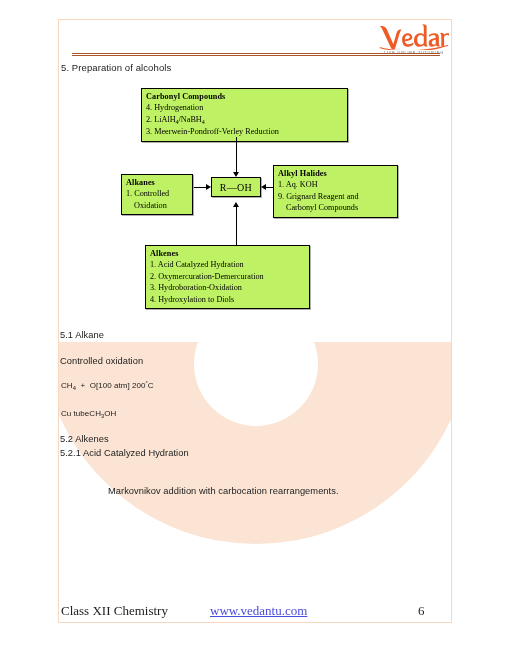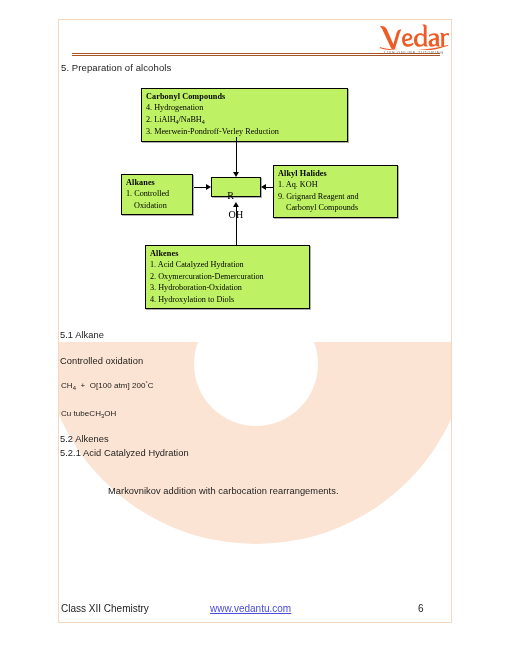--- a/index.html
+++ b/index.html
@@ -155,21 +155,21 @@
     left: 62px;
     top: 65px;
     width: 72px;
     margin-top: 21px;
   }
   #box-roh {
     left: 152px;
     top: 89px;
     width: 50px;
     height: 20px;
-    padding: 8px;
+    padding: 0;
     text-align: center;
     font-size: 10px;
     line-height: 19px;
     letter-spacing: 0.3px;
   }
   #box-halides {
     left: 214px;
     top: 77px;
     width: 125px;
   }
@@ -248,22 +248,23 @@
   #t-521    { top: 428px; }
   #t-markov { top: 466px; margin-left: 48px; }
 
   
   .footer {
     position: absolute;
     left: 0;
     top: 583px;
     width: 394px;
     height: 14px;
-    font-size: 10px;
+    font-size: 13px;
     color: #1c1c1c;
+    font-family: Liberation Serif, serif;
   }
   .footer-left {
     position: absolute;
     left: 2px;
     top: 0;
     white-space: nowrap;
   }
   .footer-link {
     position: absolute;
     left: 151px;

